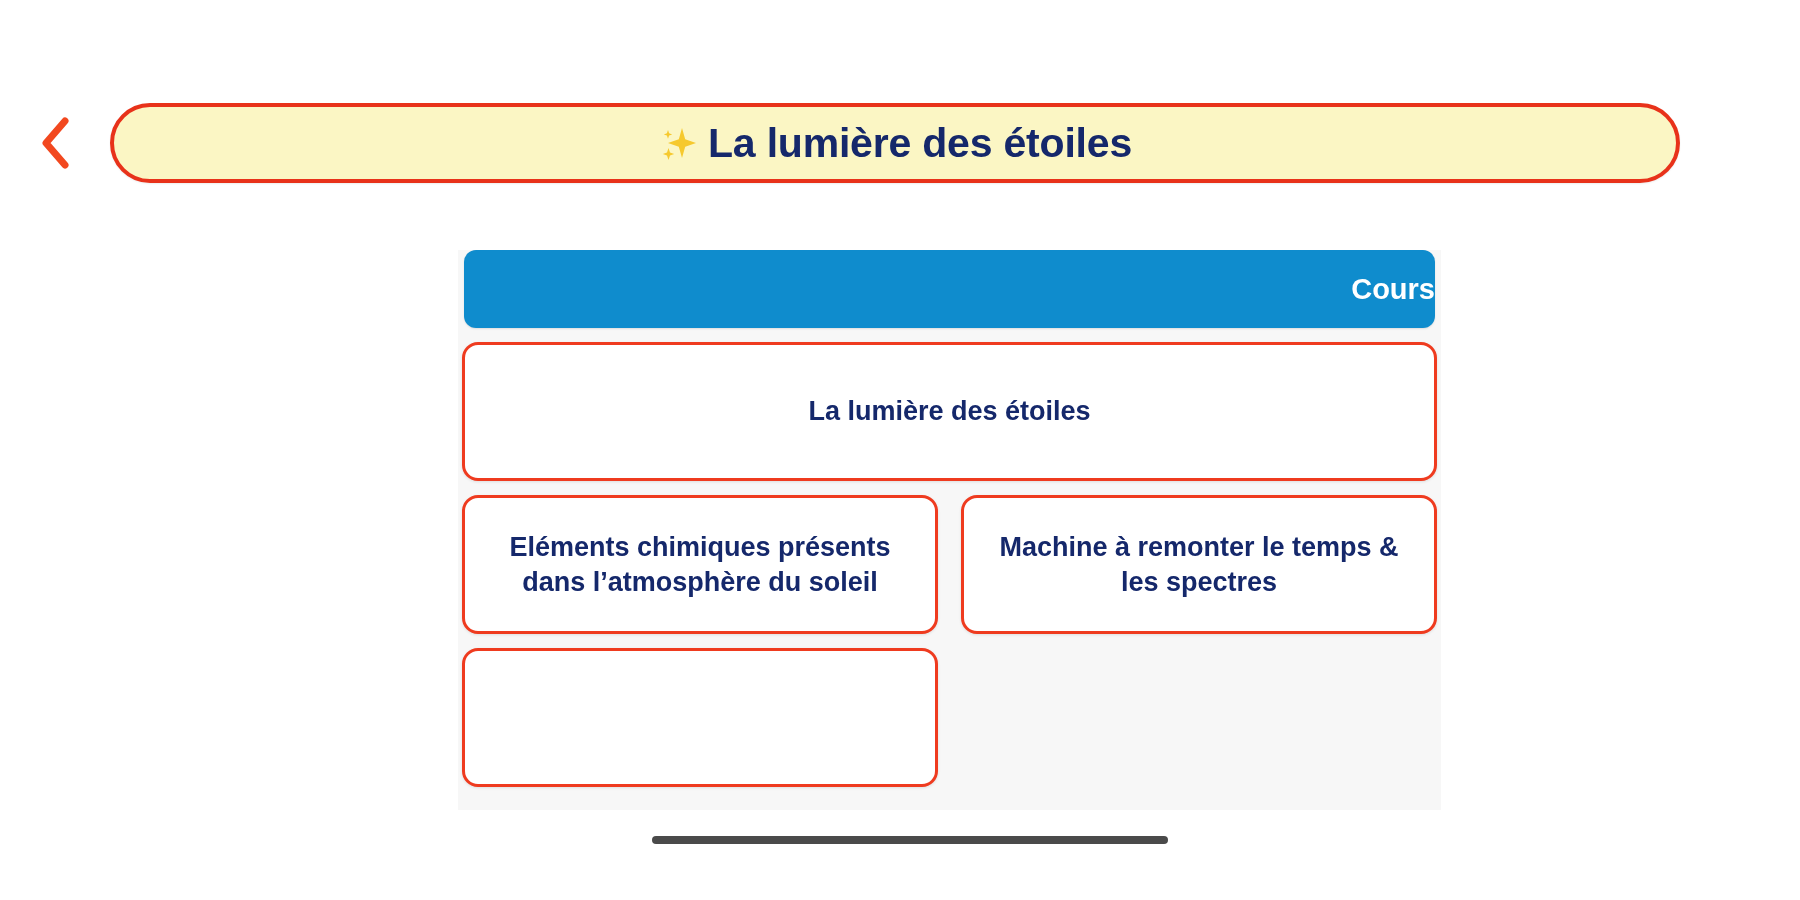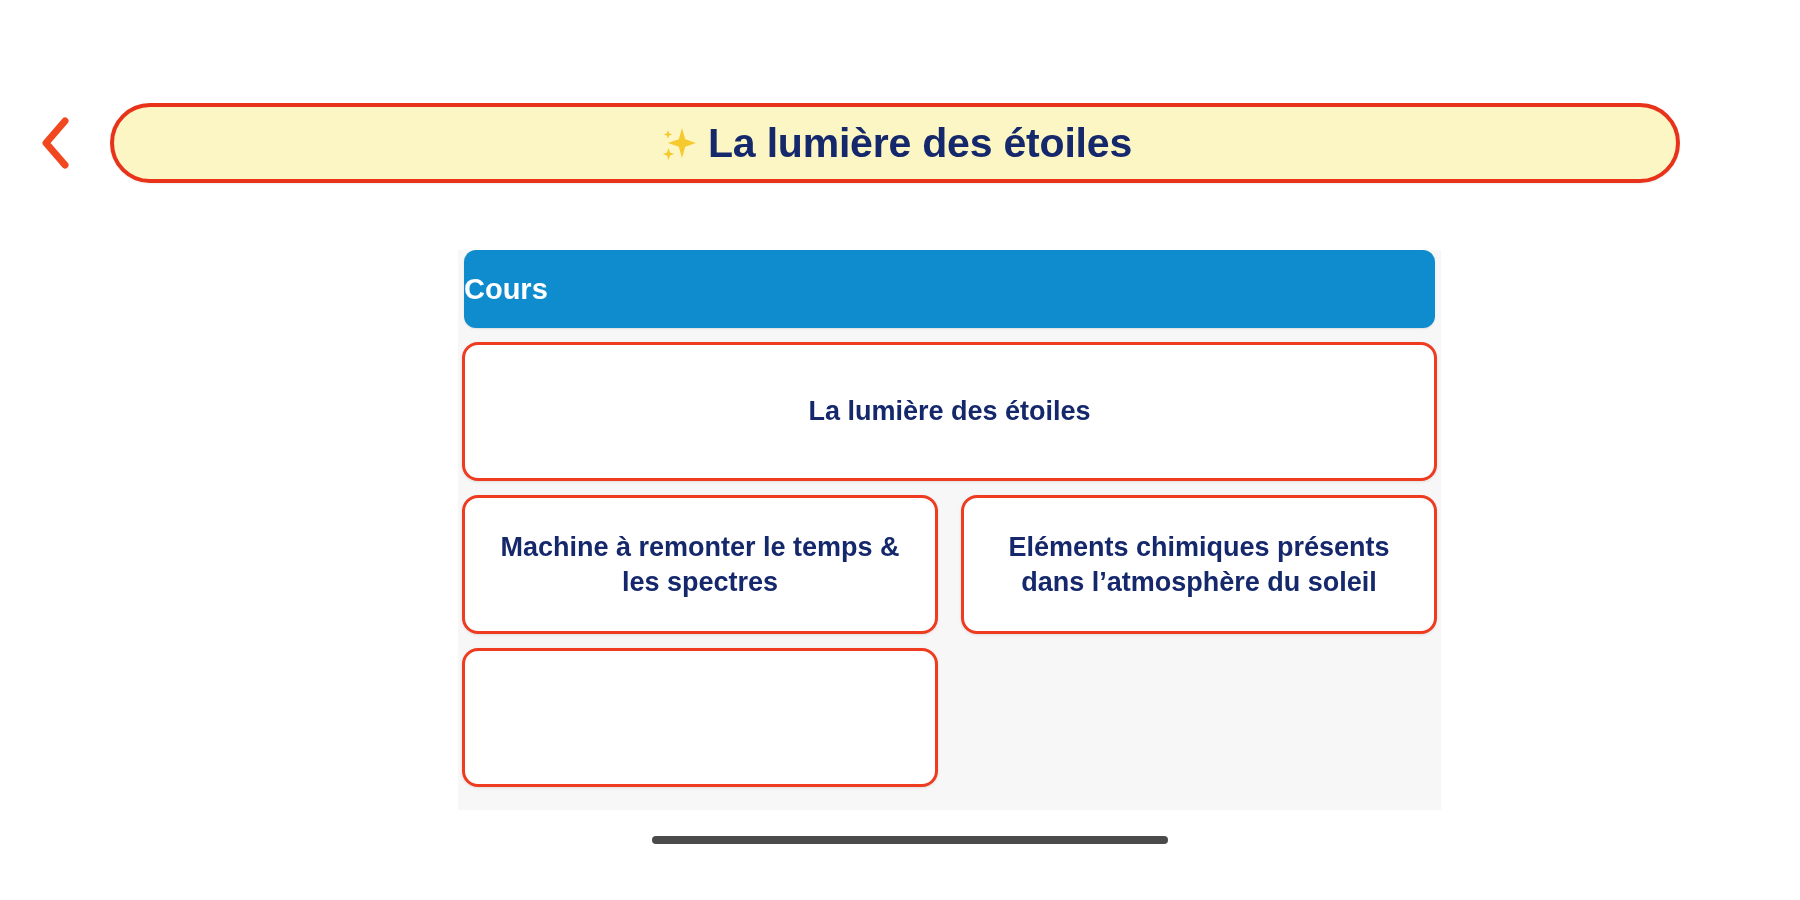--- a/index.html
+++ b/index.html
@@ -80,21 +80,21 @@
     overflow: hidden;
   }
 
   .section-header {
     margin: 8px 6px 0 6px;
     height: 78px;
     background: #0f8ccd;
     border-radius: 12px;
     display: flex;
     align-items: center;
-    justify-content: flex-start;
+    justify-content: flex-end;
     color: #ffffff;
     font-size: 29px;
     font-weight: bold;
     cursor: pointer;
     box-shadow: 0 1px 2px rgba(0,0,0,0.10);
   }
   .section-header.first { margin-top: 0; }
 
   .card-row {
     display: flex;
@@ -173,24 +173,24 @@
 
   <div class="card-row">
     <div class="card">
       <span class="card-label">La lumière des étoiles</span>
     </div>
   </div>
 
 
   <div class="card-row">
     <div class="card">
+      <span class="card-label">Eléments chimiques présents dans l’atmosphère du soleil</span>
+    </div>
+    <div class="card">
       <span class="card-label">Machine à remonter le temps &amp; les spectres</span>
-    </div>
-    <div class="card">
-      <span class="card-label">Eléments chimiques présents dans l’atmosphère du soleil</span>
     </div>
   </div>
 
   <div class="card-row">
     <div class="card partial">
       <span class="card-label"></span>
     </div>
     <div class="card partial" style="visibility:hidden"></div>
   </div>
 

